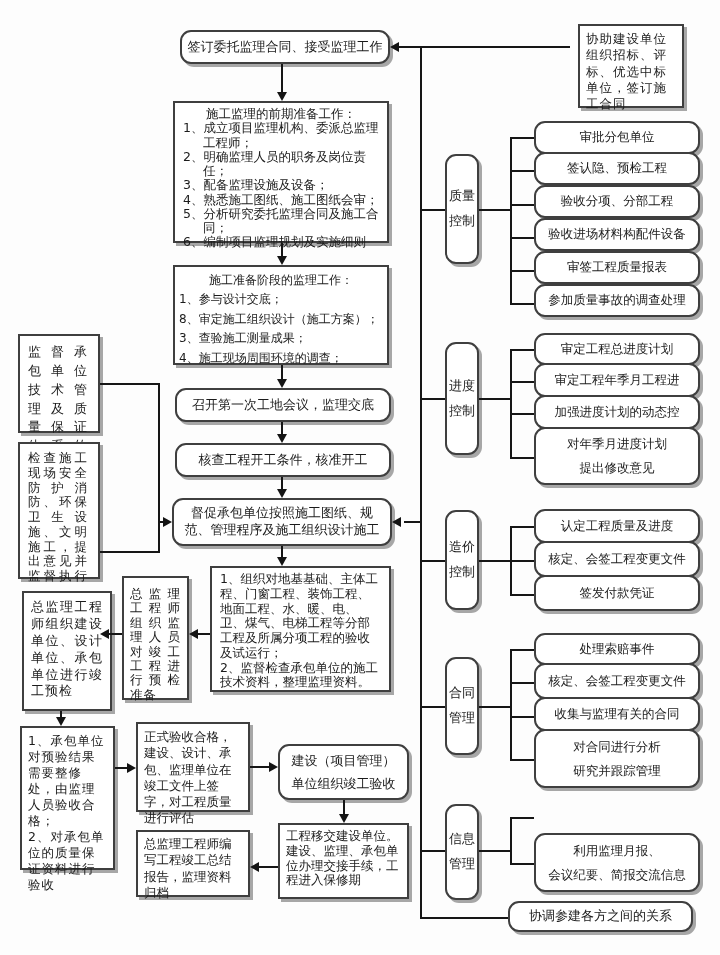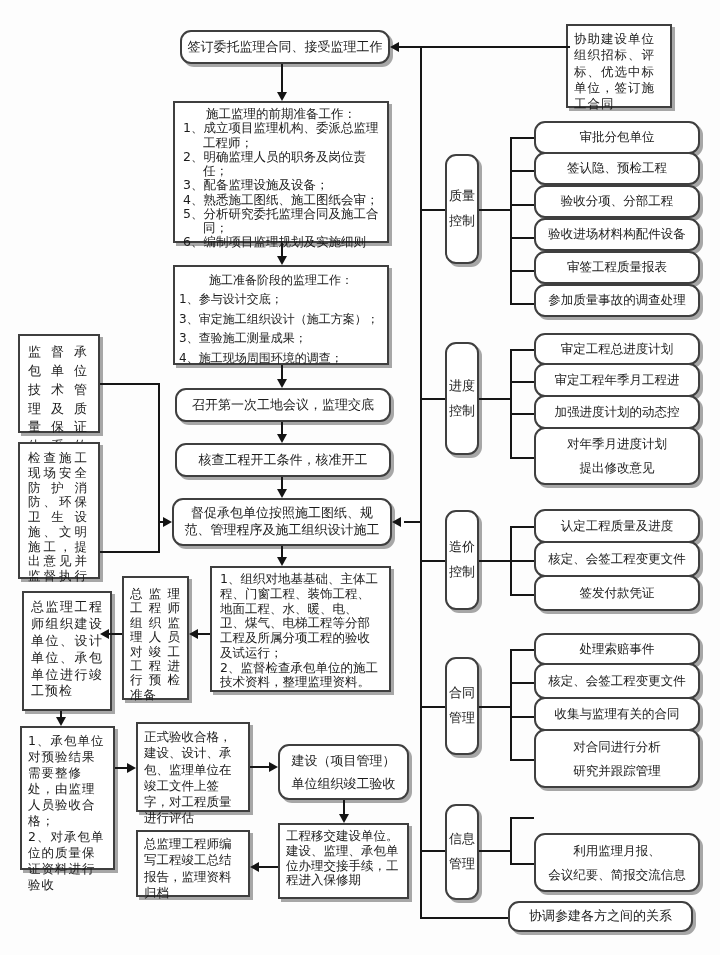--- a/index.html
+++ b/index.html
@@ -16,36 +16,36 @@
   .hl{position:absolute;height:2px;background:#161616;}
   .vl{position:absolute;width:2px;background:#161616;}
   .ar{position:absolute;width:0;height:0;}
 </style>
 </head>
 <body>
 
 <div class="canvas">
 
   <div class="b c" style="left:180px;top:30px;width:210px;height:34px;">签订委托监理合同、接受监理工作</div>
-  <div class="b" style="left:566px;top:24px;width:106px;height:84px;padding:5px 6px;font-size:12.5px;letter-spacing:1px;">协助建设单位组织招标、评标、优选中标单位，签订施工合同</div>
+  <div class="b" style="left:578px;top:24px;width:106px;height:84px;padding:5px 6px;font-size:12.5px;letter-spacing:1px;">协助建设单位组织招标、评标、优选中标单位，签订施工合同</div>
 
   <div class="b list" style="left:173px;top:101px;width:216px;height:142px;font-size:12.5px;line-height:1.14;">
     <div class="title-line">施工监理的前期准备工作：</div>
     <div class="hang">1、成立项目监理机构、委派总监理工程师；</div>
     <div class="hang">2、明确监理人员的职务及岗位责任；</div>
     <div class="hang">3、配备监理设施及设备；</div>
     <div class="hang">4、熟悉施工图纸、施工图纸会审；</div>
     <div class="hang">5、分析研究委托监理合同及施工合同；</div>
     <div class="hang">6、编制项目监理规划及实施细则</div>
   </div>
 
   <div class="b list" style="left:173px;top:265px;width:216px;height:100px;font-size:12px;line-height:1.62;padding:4px 4px;">
     <div class="title-line">施工准备阶段的监理工作：</div>
     <div class="hang">1、参与设计交底；</div>
-    <div class="hang">3、审定施工组织设计（施工方案）；</div>
+    <div class="hang">8、审定施工组织设计（施工方案）；</div>
     <div class="hang">3、查验施工测量成果；</div>
     <div class="hang">4、施工现场周围环境的调查；</div>
   </div>
 
   <div class="b c" style="left:175px;top:388px;width:216px;height:34px;">召开第一次工地会议，监理交底</div>
   <div class="b c" style="left:175px;top:443px;width:216px;height:34px;">核查工程开工条件，核准开工</div>
   <div class="b c" style="left:172px;top:498px;width:220px;height:48px;padding:2px 8px;">督促承包单位按照施工图纸、规范、管理程序及施工组织设计施工</div>
 
   <div class="b list" style="left:210px;top:566px;width:181px;height:126px;font-size:12.5px;line-height:1.18;">
     <div>1、组织对地基基础、主体工程、门窗工程、装饰工程、地面工程、水、暖、电、卫、煤气、电梯工程等分部工程及所属分项工程的验收及试运行；</div>

